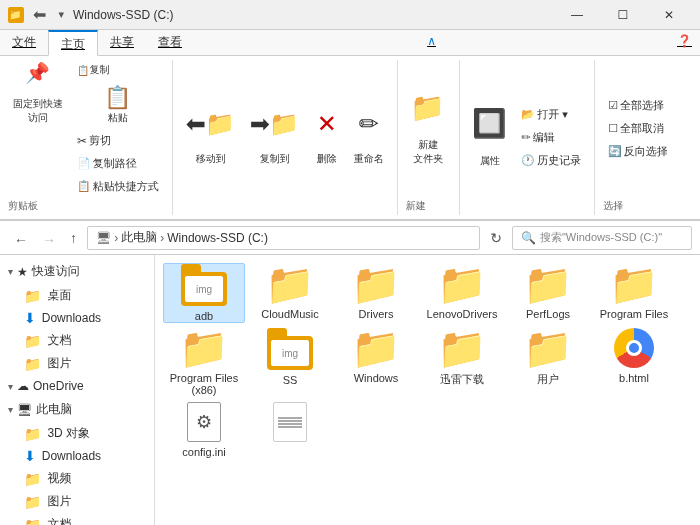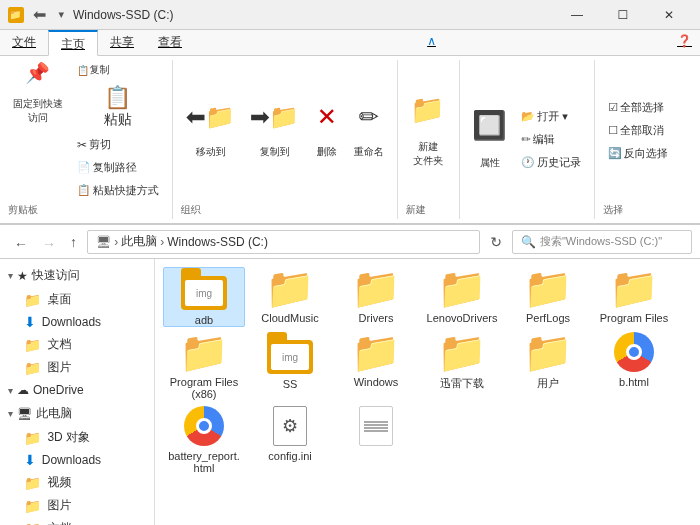--- a/index.html
+++ b/index.html
@@ -122,21 +122,21 @@
             <span class="label">固定到快速<br>访问</span>
           </button>
         </div>
         <div class="ribbon-col" style="gap:2px;">
           <button class="ribbon-btn" style="flex-direction:row; min-width:36px; font-size:10px;">
             <span>📋</span>
             <span>复制</span>
           </button>
           <button class="ribbon-btn" style="font-size:22px; min-width:36px;">
             <span>📋</span>
-            <span style="font-size:14px;">粘贴</span>
+            <span style="font-size:10px;">粘贴</span>
           </button>
           <div class="ribbon-btn-small">
             <span style="font-size:12px;">✂</span>
             <span>剪切</span>
           </div>
           <div class="ribbon-btn-small">
             <span>📄</span>
             <span>复制路径</span>
           </div>
           <div class="ribbon-btn-small">
@@ -160,21 +160,20 @@
         </button>
         <button class="ribbon-btn">
           <span style="font-size:24px; color:#c00;">✕</span>
           <span class="label">删除</span>
         </button>
         <button class="ribbon-btn">
           <span style="font-size:24px;">✏</span>
           <span class="label">重命名</span>
         </button>
       </div>
-      <div class="ribbon-group-label">组织</div>
     </div>
 
     <div class="ribbon-group">
       <div class="ribbon-group-items">
         <button class="ribbon-btn">
           <span style="font-size:28px;">📁</span>
           <span class="label">新建<br>文件夹</span>
         </button>
       </div>
       <div class="ribbon-group-label">新建</div>
@@ -370,26 +369,20 @@
       <span class="file-name">用户</span>
     </div>
 
     <div class="file-item">
       <div class="chrome-icon" style="margin-bottom:4px; width:40px; height:40px;">
         <div class="chrome-inner"></div>
       </div>
       <span class="file-name">b.html</span>
     </div>
 
-    <div class="file-item">
-      <div class="chrome-icon" style="margin-bottom:4px; width:40px; height:40px;">
-        <div class="chrome-inner"></div>
-      </div>
-      <span class="file-name">battery_report.html</span>
-    </div>
 
     <div class="file-item">
       <div class="config-icon" style="margin-bottom:4px;">⚙</div>
       <span class="file-name">config.ini</span>
     </div>
 
     <div class="file-item">
       <div class="log-icon" style="margin-bottom:4px;">
         <div class="log-line"></div>
         <div class="log-line"></div>

